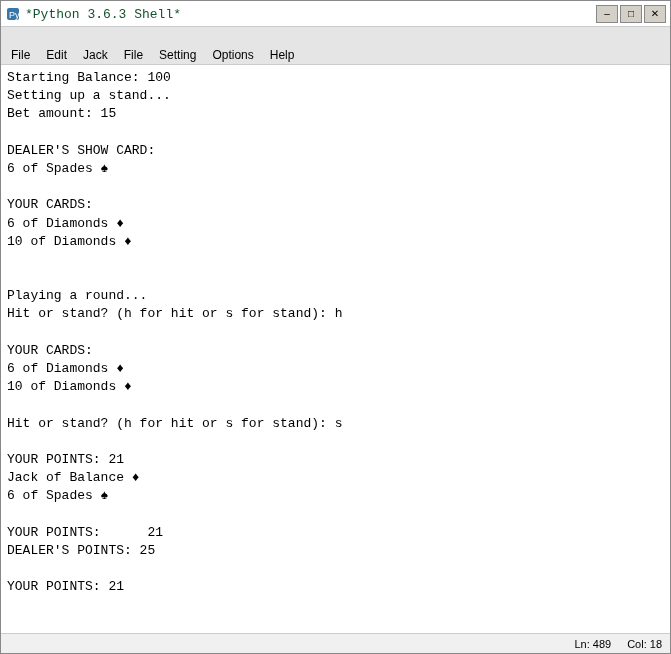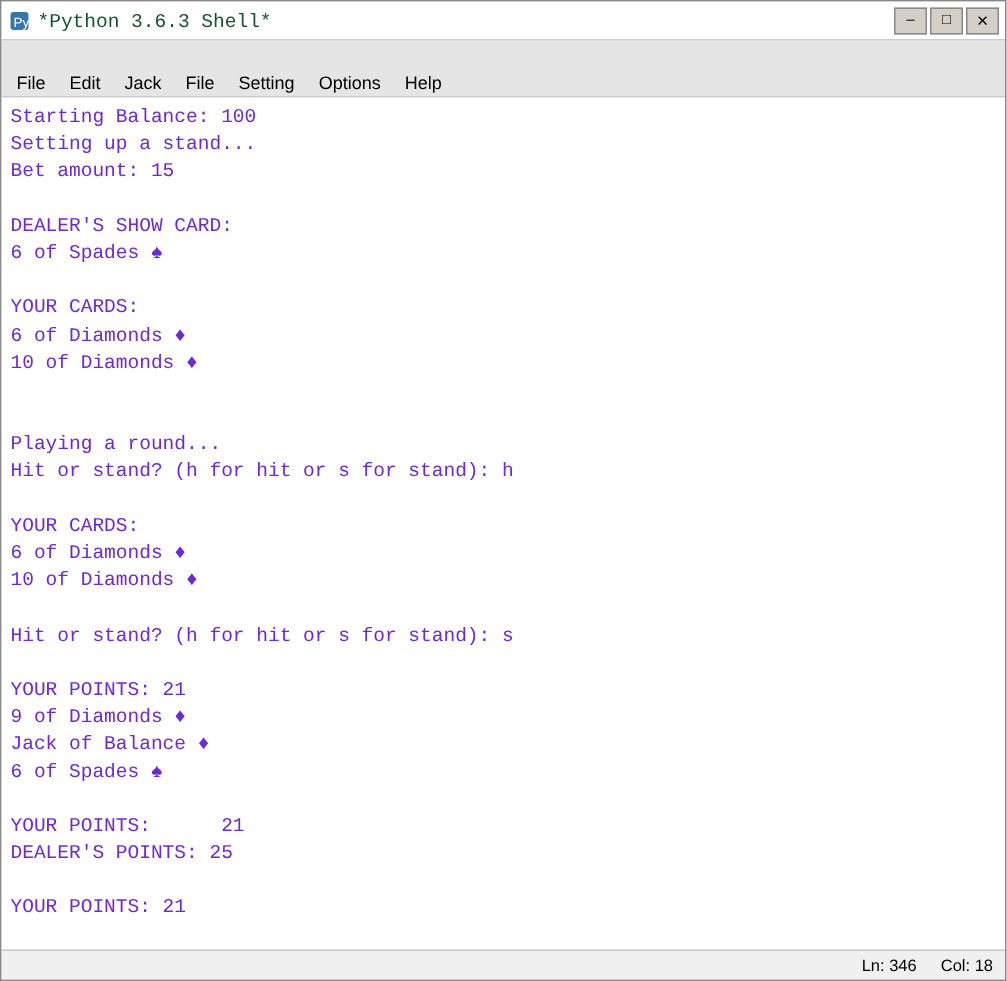--- a/index.html
+++ b/index.html
@@ -70,21 +70,21 @@
       font-family: Arial, sans-serif;
       font-size: 12px;
       cursor: pointer;
       color: #000;
     }
     .shell-content {
       background: #fff;
       flex: 1;
       overflow-y: auto;
       padding: 4px 6px;
-      color: #6d28d9;
+      color: #000000;
       font-family: 'Courier New', Courier, monospace;
       font-size: 13px;
       line-height: 1.4;
     }
     .line {
       white-space: pre;
     }
     @keyframes blink {
       50% { opacity: 0; }
     }
@@ -148,28 +148,27 @@
     <div class="line">Playing a round...</div>
     <div class="line">Hit or stand? (h for hit or s for stand): h</div>
     <div class="line">&nbsp;</div>
     <div class="line">YOUR CARDS:</div>
     <div class="line">6 of Diamonds ♦</div>
     <div class="line">10 of Diamonds ♦</div>
     <div class="line">&nbsp;</div>
     <div class="line">Hit or stand? (h for hit or s for stand): s</div>
     <div class="line">&nbsp;</div>
     <div class="line">YOUR POINTS: 21</div>
-    <div class="line">9 of Diamonds ♦</div>
     <div class="line">Jack of Balance ♦</div>
     <div class="line">6 of Spades ♠</div>
     <div class="line">&nbsp;</div>
     <div class="line">YOUR POINTS:      21</div>
     <div class="line">DEALER'S POINTS: 25</div>
     <div class="line">&nbsp;</div>
     <div class="line">YOUR POINTS: 21</div>
 
   </div>
 
   <div class="status-bar">
-    <span>Ln: 346</span>
+    <span>Ln: 489</span>
     <span>Col: 18</span>
   </div>
 </div>
 
 </body></html>

